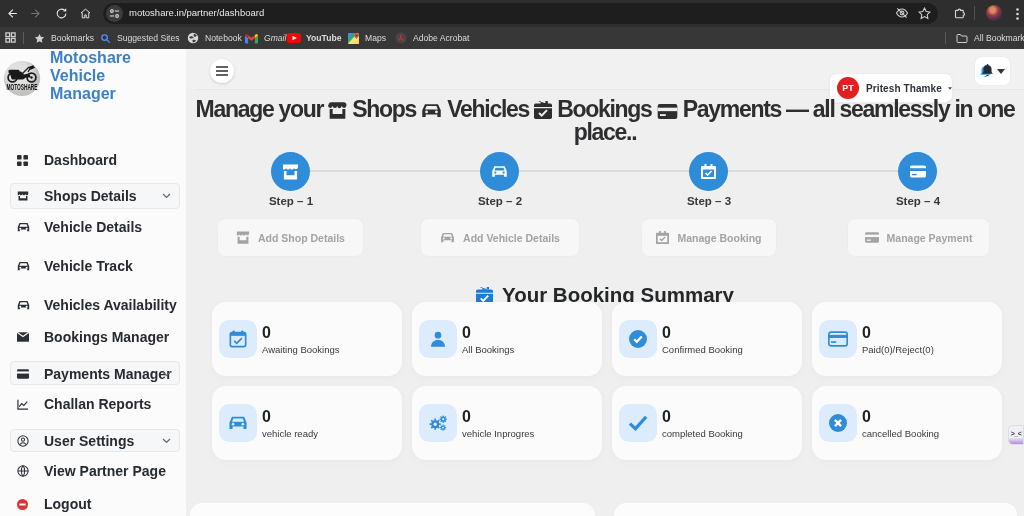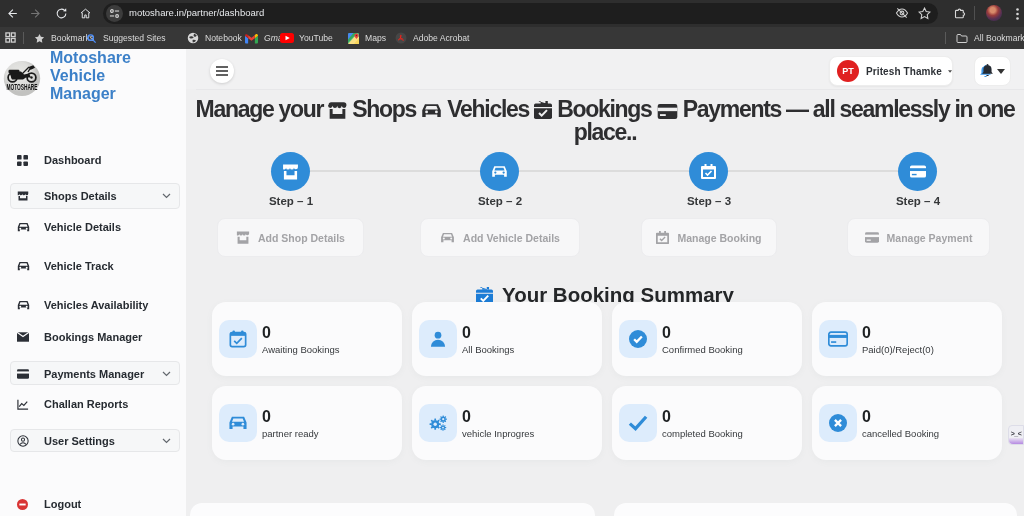--- a/index.html
+++ b/index.html
@@ -14,29 +14,29 @@
 #urltext { left:129px; top:7px; color:#e8eaed; font-size:9.5px; letter-spacing:0; }
 .navic { top:7px; width:13px; height:13px; }
 #bookbar { left:0; top:27px; width:1024px; height:22px; background:#373737; }
 .bm { position:absolute; top:27px; height:22px; display:flex; align-items:center; color:#dcdcdc; font-size:8.6px; white-space:nowrap; }
 .bmsep { position:absolute; top:5px; width:1px; height:12px; background:#5a5a5a; }
 
 
 #page { left:0; top:49px; width:1024px; height:467px; background:#efeff0; }
 #sidebar { left:0; top:0; width:186px; height:467px; background:#fbfbfc; }
 #sbtitle { left:50px; top:0; width:120px; color:#3c80c8; font-size:16px; font-weight:bold; line-height:18px; }
-.mitem { position:absolute; left:0; width:186px; height:24px; display:flex; align-items:center; color:#262b31; font-size:11px; font-weight:bold; }
+.mitem { position:absolute; left:0; width:186px; height:24px; display:flex; align-items:center; color:#262b31; font-size:14px; font-weight:bold; }
 .mitem svg { position:absolute; left:17px; }
 .mitem .mtxt { position:absolute; left:44px; }
 .mbox { position:absolute; left:10px; width:170px; background:#f6f7f8; border:1px solid #e6e7e9; border-radius:4px; }
 .mitem svg.chev { position:absolute; left:162px; width:9px; height:6px; }
 
 
 #hambtn { left:210px; top:10px; width:24px; height:24px; border-radius:50%; background:#fff; box-shadow:0 1px 3px rgba(0,0,0,.15); display:flex; align-items:center; justify-content:center; }
-#userbtn { left:829px; top:7px; white-space:nowrap; width:124px; height:30px; background:#fff; border:1px solid #ededed; border-radius:8px; box-shadow:0 1px 2px rgba(0,0,0,.05); display:flex; align-items:center; }
+#userbtn { left:829px; top:24px; white-space:nowrap; width:124px; height:30px; background:#fff; border:1px solid #ededed; border-radius:8px; box-shadow:0 1px 2px rgba(0,0,0,.05); display:flex; align-items:center; }
 #bellbtn { left:974px; top:7px; width:37px; height:30px; background:#fff; border:1px solid #ededed; border-radius:8px; }
 
 
 #bigtitle { left:186px; top:49px; width:838px; text-align:center; color:#2e2e30; font-size:23px; font-weight:bold; line-height:23px; letter-spacing:-1.3px; }
 .hic { display:inline-block; vertical-align:-2px; }
 
 
 #stepline { left:291px; top:121px; width:627px; height:2px; background:#dcdcdc; }
 .stepc { position:absolute; top:103px; width:39px; height:39px; border-radius:50%; background:#2f8cd8; display:flex; align-items:center; justify-content:center; }
 .steplab { position:absolute; top:146px; width:120px; text-align:center; color:#36383a; font-size:11.5px; font-weight:bold; }
@@ -111,21 +111,21 @@
       <rect x="1" y="7" width="4" height="4"></rect>
       <rect x="7" y="7" width="4" height="4"></rect>
     </svg>
   <div class="bmsep" style="left:23px; top:32px;"></div>
   <div class="bm" style="left:34px;">
       <svg width="11" height="11" viewBox="0 0 24 24" fill="#cfcfcf">
         <path d="M12 2l3.09 6.26L22 9.27l-5 4.87 1.18 6.88L12 17.77l-6.18 3.25L7 14.14 2 9.27l6.91-1.01z"></path>
       </svg>
       <span style="margin-left:6px;">Bookmarks</span>
     </div>
-  <div class="bm" style="left:86px;align-items:center;">
+  <div class="bm" style="left:100px;align-items:center;">
       <svg width="11" height="11" viewBox="0 0 24 24" fill="none" stroke="#4d90fe" stroke-width="3">
         <circle cx="10" cy="10" r="6"></circle>
         <line x1="15" y1="15" x2="21" y2="21"></line>
       </svg>
       <span style="margin-left:6px;">Suggested Sites</span>
     </div>
   <div class="bm" style="left:187px;">
       <svg width="12" height="12" viewBox="0 0 24 24">
         <circle cx="12" cy="12" r="10.5" fill="#d9d9d9"></circle>
         <path d="M4 10c2-1.5 5-2 7-1l2.5 2c-2 2-5 2.5-7.5 1.5z" fill="#3b3b3b"></path>
@@ -137,21 +137,21 @@
   <div class="bm" style="left:245px;font-style:italic;">
       <svg width="13" height="11" viewBox="0 0 52 40">
         <path fill="#4285f4" d="M3.8 40h8.8V18.6L0 9.2V36.2A3.8 3.8 0 0 0 3.8 40z" transform="scale(1)"></path>
         <path fill="#34a853" d="M39.4 40h8.8a3.8 3.8 0 0 0 3.8-3.8V9.2l-12.6 9.4z"></path>
         <path fill="#fbbc04" d="M39.4 6.9V18.6L52 9.2V8.8c0-5.2-6-8.2-10.2-5z"></path>
         <path fill="#ea4335" d="M12.6 18.6V6.9L26 17l13.4-10v11.6L26 28.7z"></path>
         <path fill="#c5221f" d="M0 8.8v.4l12.6 9.4V6.9L10.2 5.1C6 1.9 0 3.6 0 8.8z"></path>
       </svg>
       <span style="margin-left:6px;">Gmail</span>
     </div>
-  <div class="bm" style="left:280px;">
+  <div class="bm" style="left:287px;font-weight:bold;">
       <svg width="14" height="10" viewBox="0 0 28 20">
         <rect width="28" height="20" rx="5" fill="#f00"></rect>
         <path d="M11 5.5v9L19.5 10z" fill="#fff"></path>
       </svg>
       <span style="margin-left:5px;">YouTube</span>
     </div>
   <div class="bm" style="left:348px;">
       <svg width="11" height="11" viewBox="0 0 24 24">
         <rect width="24" height="24" rx="3" fill="#35a85b"></rect>
         <path d="M0 24L14 8h10v16z" fill="#f9d65a"></path>
@@ -278,20 +278,27 @@
     <div class="mitem" style="top:380px;">
         <svg width="12" height="12" viewBox="0 0 14 14" fill="none" stroke="#2b2f36" stroke-width="1.2">
           <circle cx="7" cy="7" r="6"></circle>
           <circle cx="7" cy="5.4" r="1.8"></circle>
           <path d="M3.5 11a4 4 0 0 1 7 0"></path>
         </svg>
         <span class="mtxt">User Settings</span>
         <svg class="chev" viewBox="0 0 9 6" fill="none" stroke="#63686e" stroke-width="1.2">
           <path d="M1 1l3.5 3.5L8 1"></path>
         </svg>
+      </div>
+    <div class="mitem" style="top:410px;">
+        <svg width="12" height="12" viewBox="0 0 14 14" fill="none" stroke="#2b2f36" stroke-width="1.2">
+          <circle cx="7" cy="7" r="6"></circle>
+          <path d="M1 7h12M7 1c2.5 2 2.5 10 0 12M7 1c-2.5 2-2.5 10 0 12"></path>
+        </svg>
+        <span class="mtxt">View Partner Page</span>
       </div>
     <div class="mitem" style="top:443px;">
         <svg width="11" height="11" viewBox="0 0 14 14">
           <circle cx="7" cy="7" r="7" fill="#d93434"></circle>
           <rect x="3" y="5.8" width="8" height="2.4" fill="#fff"></rect>
         </svg>
         <span class="mtxt">Logout</span>
       </div>
 
     <div class="abs" style="left:186px; top:0; width:838px; height:40px; background:#f1f1f2;"></div>
@@ -448,21 +455,21 @@
 
     <div class="card" style="left:212px; top:337px;">
       <div class="tile">
           <svg width="20" height="17" viewBox="0 0 18 14" fill="#2f8cd8">
             <path d="M3.5 1h11l2.2 5.2V12h-2.8V9.8H4.1V12H1.3V6.2z M4.8 2.6L3.6 5.4h10.8l-1.2-2.8z"></path>
             <circle cx="4.6" cy="7.6" r="1.2" fill="#d9eafb"></circle>
             <circle cx="13.4" cy="7.6" r="1.2" fill="#d9eafb"></circle>
           </svg>
         </div>
       <div class="cnum">0</div>
-        <div class="clab">partner ready</div>
+        <div class="clab">vehicle ready</div>
     </div>
     <div class="card" style="left:412px; top:337px;">
       <div class="tile">
           <svg width="21" height="19" viewBox="0 0 21 19">
             <circle cx="7.2" cy="10.2" r="4.0" fill="#2f8cd8"></circle>
             <rect x="6.35" y="4.58" width="1.7" height="2.125" rx="0.3" fill="#2f8cd8" transform="rotate(0.0 7.2 10.2)"></rect>
             <rect x="6.35" y="4.58" width="1.7" height="2.125" rx="0.3" fill="#2f8cd8" transform="rotate(45.0 7.2 10.2)"></rect>
             <rect x="6.35" y="4.58" width="1.7" height="2.125" rx="0.3" fill="#2f8cd8" transform="rotate(90.0 7.2 10.2)"></rect>
             <rect x="6.35" y="4.58" width="1.7" height="2.125" rx="0.3" fill="#2f8cd8" transform="rotate(135.0 7.2 10.2)"></rect>
             <rect x="6.35" y="4.58" width="1.7" height="2.125" rx="0.3" fill="#2f8cd8" transform="rotate(180.0 7.2 10.2)"></rect>

